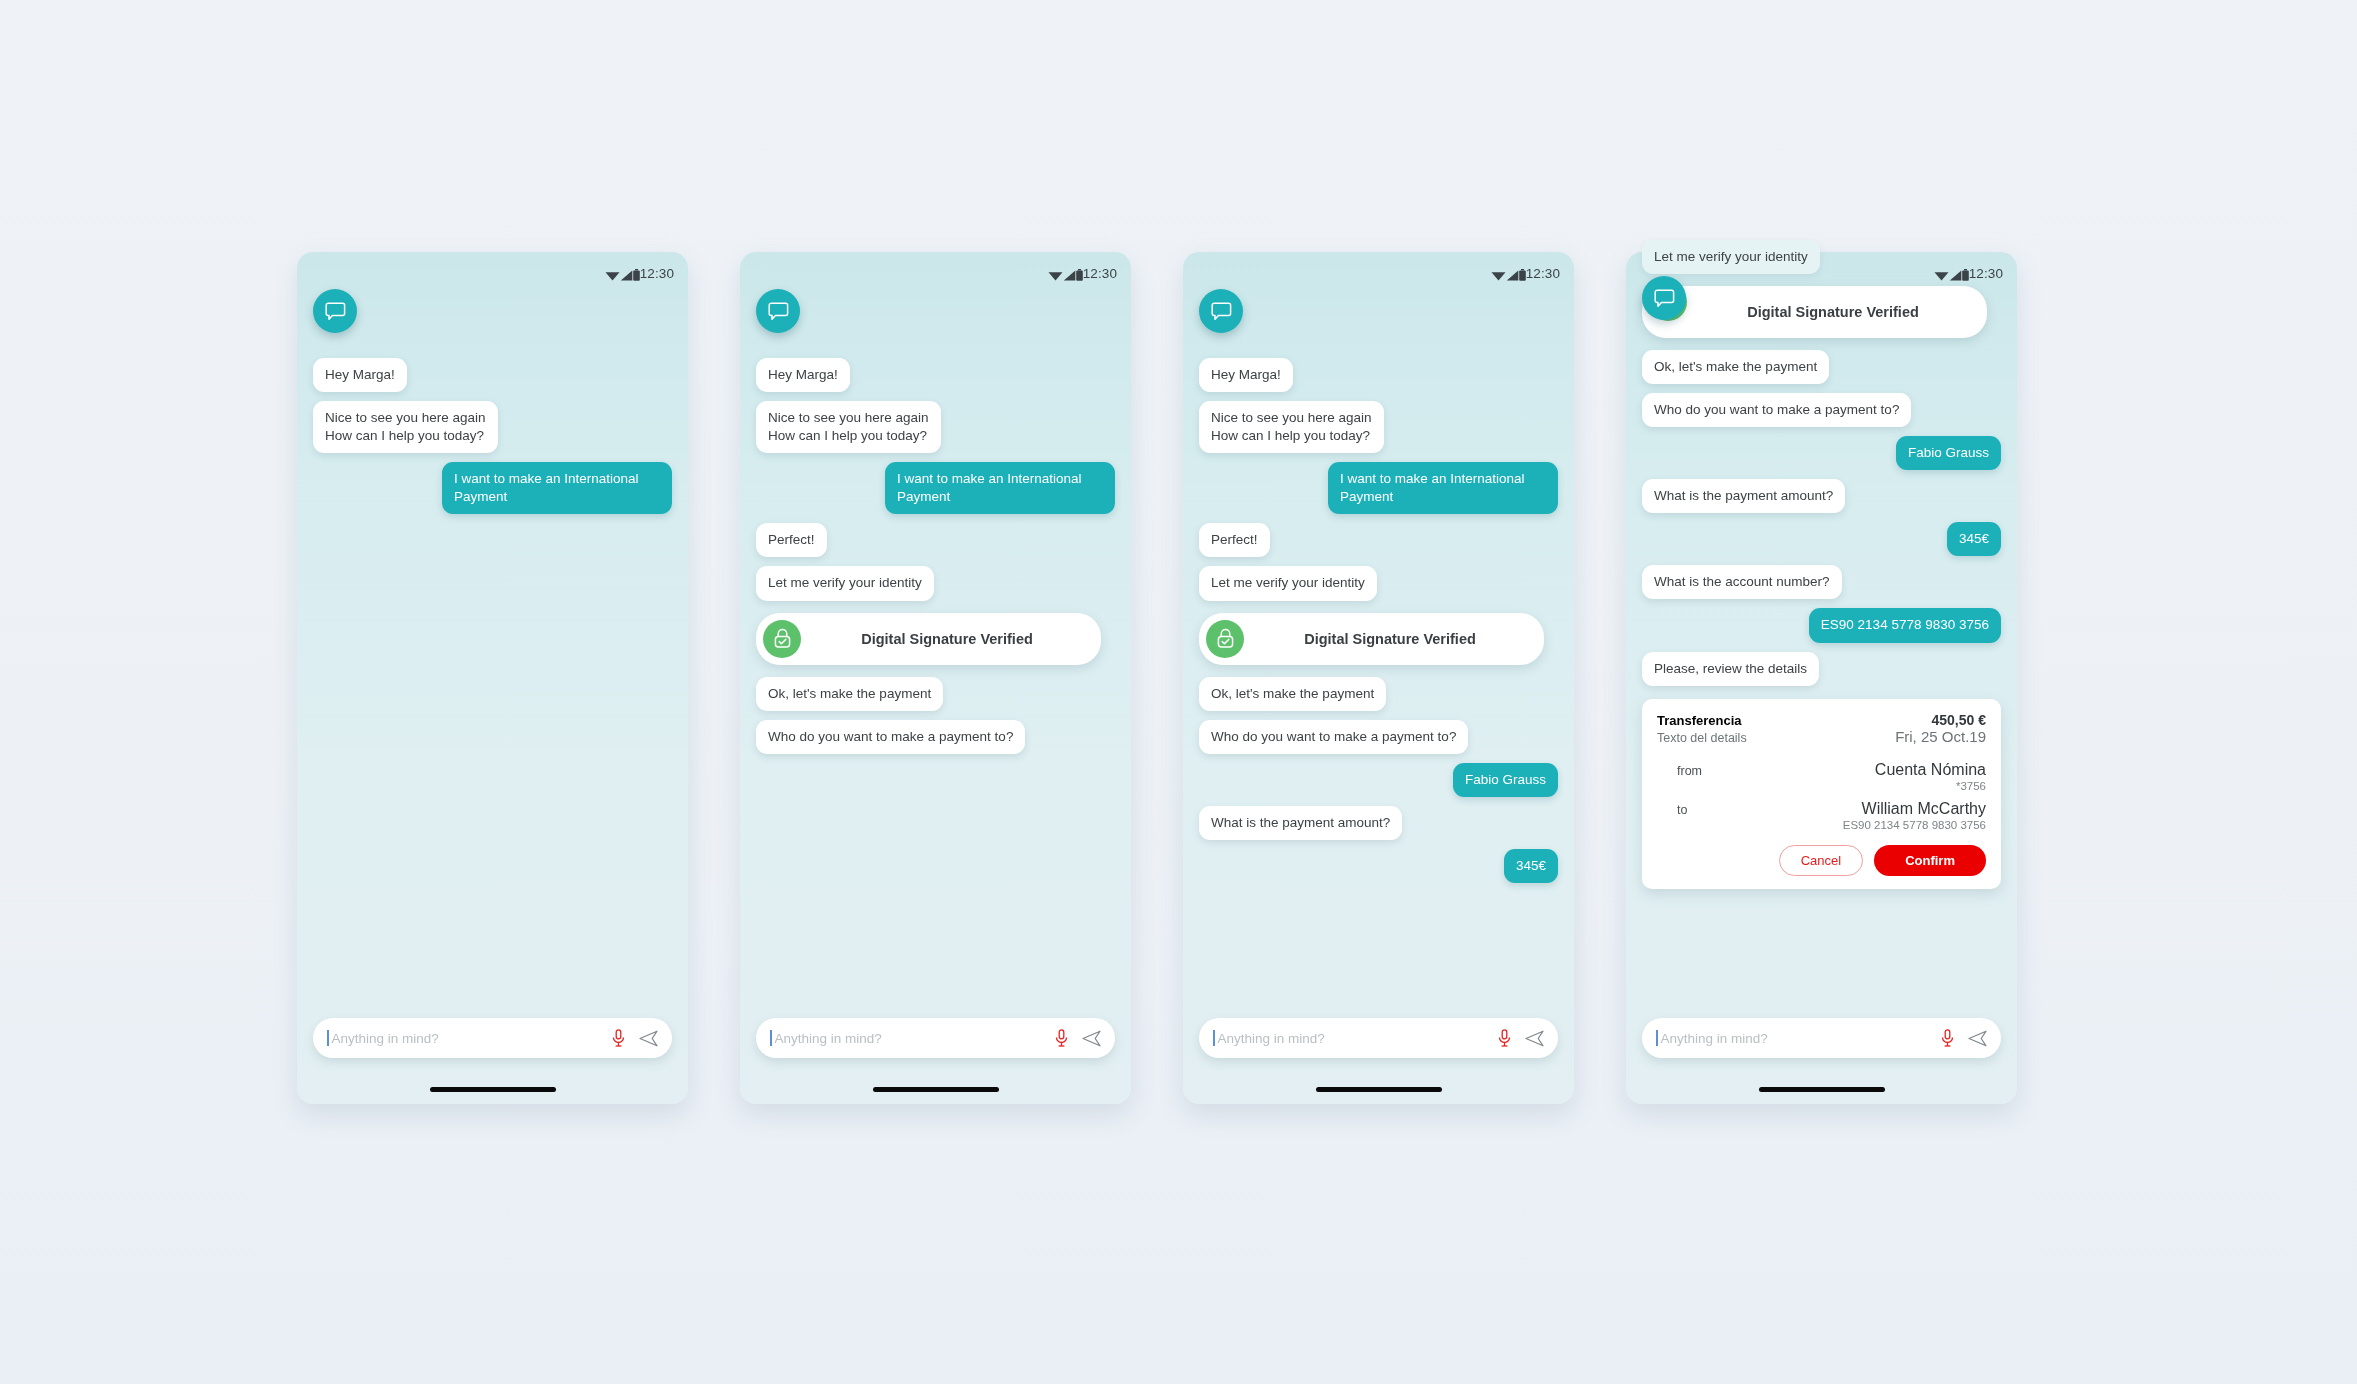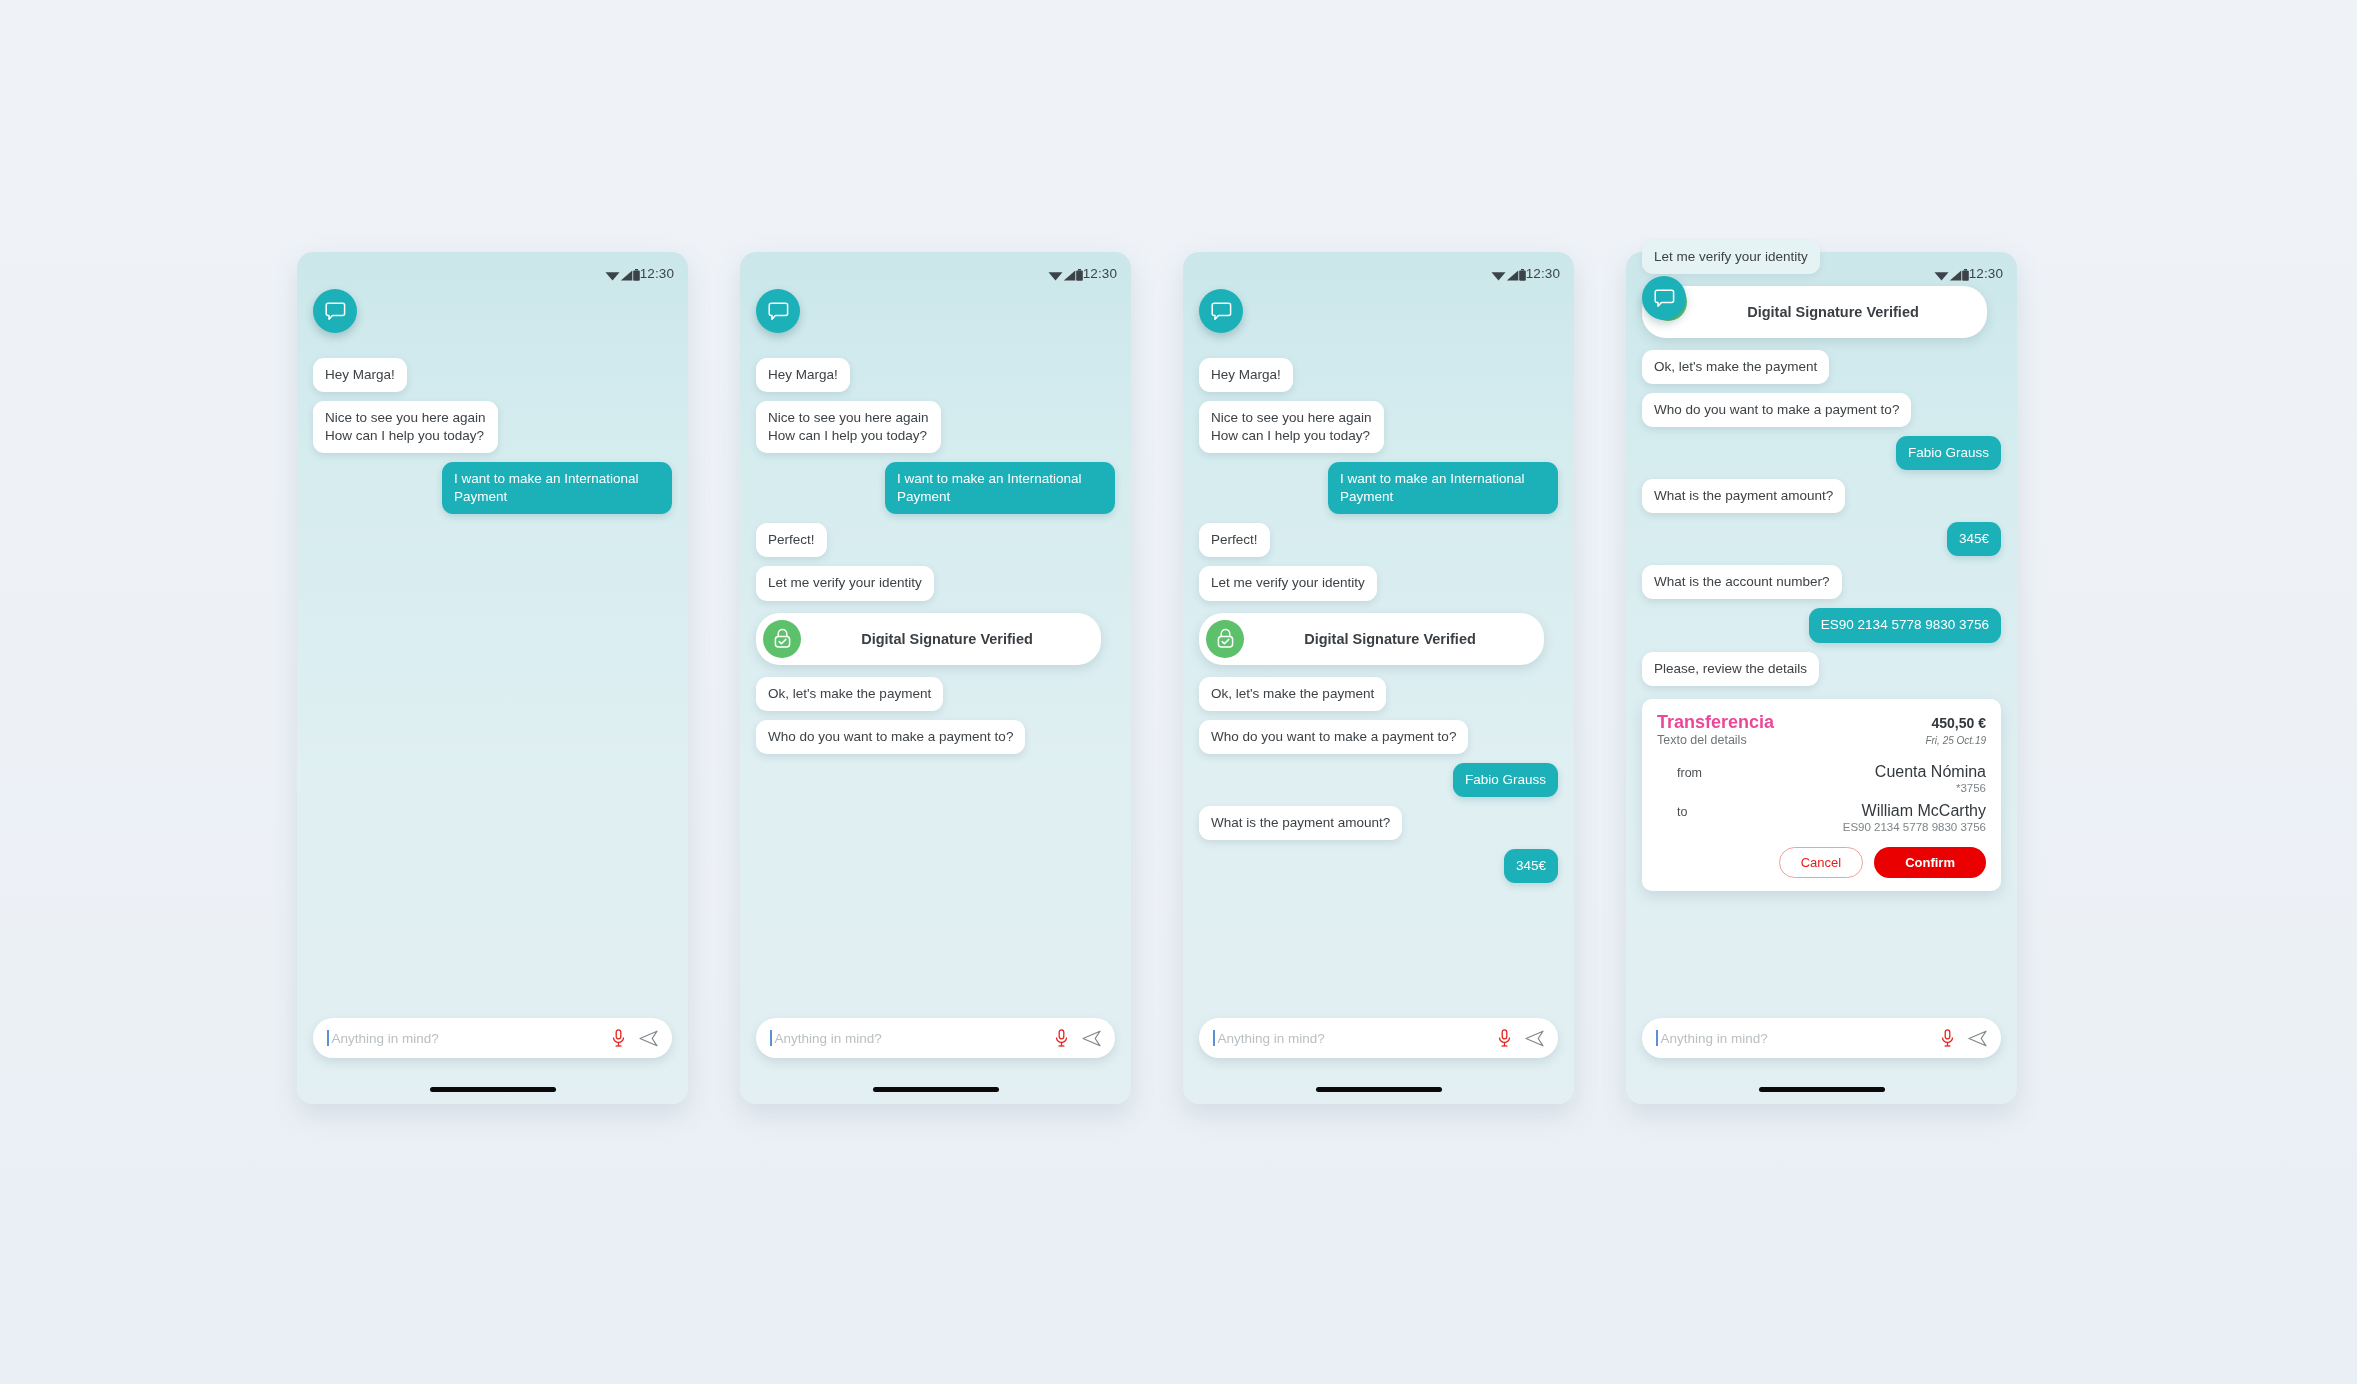--- a/index.html
+++ b/index.html
@@ -119,24 +119,24 @@
 
   
   .tcard {
     background: #ffffff;
     border-radius: 10px;
     box-shadow: 0 5px 14px rgba(80,110,125,.18);
     padding: 13px 15px 13px 15px;
     width: 100%;
   }
   .trow { display: flex; justify-content: space-between; align-items: baseline; }
-  .t-title { font-size: 18px; font-weight: bold; color: #ec4899; }
+  .t-title { font-size: 13px; font-weight: bold; color: #000000; }
   .t-amount { font-size: 14px; font-weight: bold; color: #33383c; }
   .t-concept { font-size: 12.5px; color: #6d7478; }
-  .t-date { font-size: 10px; color: #6d7478; font-style: italic; }
+  .t-date { font-size: 15px; color: #6d7478; }
   .t-gap { height: 16px; }
   .t-label { font-size: 12.5px; color: #4b5155; margin-left: 20px; }
   .t-val { font-size: 16px; color: #33383c; text-align: right; }
   .t-sub { font-size: 11.5px; color: #7d8387; text-align: right; margin-top: 1px; }
   .t-buttons {
     display: flex; justify-content: flex-end; align-items: center;
     gap: 11px; margin-top: 14px;
   }
   .btn-cancel {
     border: 1.3px solid #f2a0a0;

